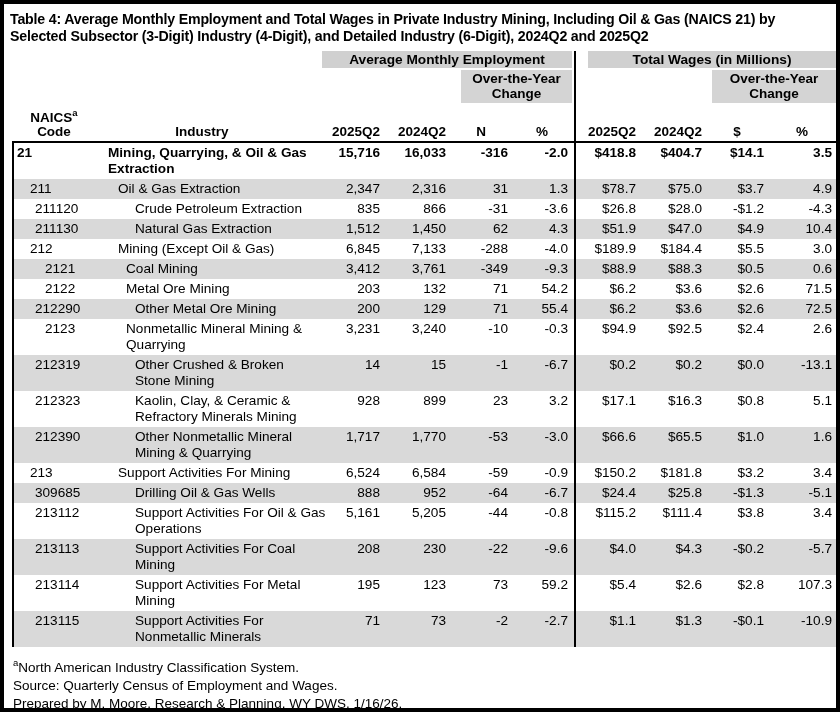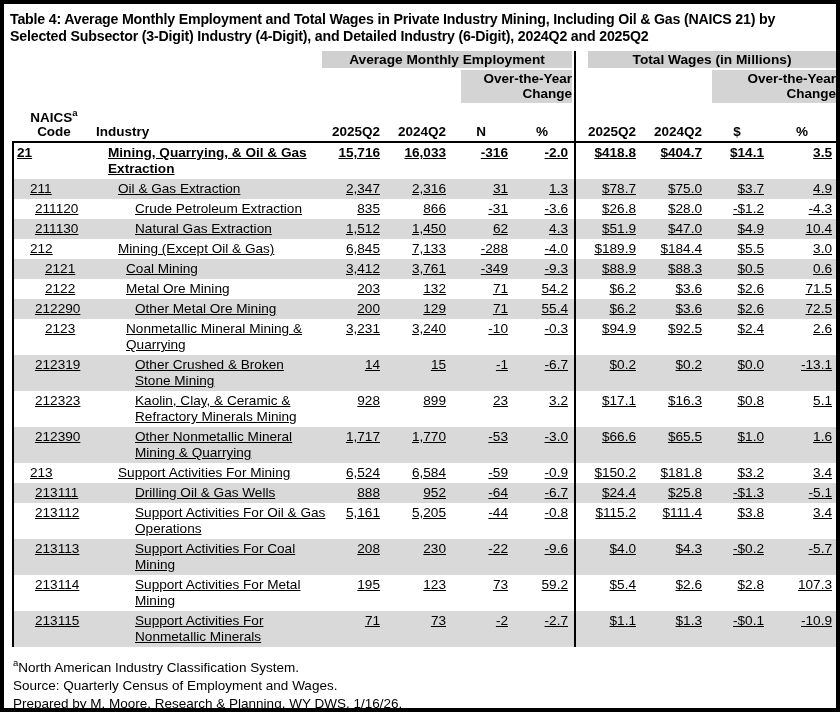--- a/index.html
+++ b/index.html
@@ -22,34 +22,34 @@
   .header-block { position: relative; }
   .hdr-vline { position: absolute; left: 562px; top: 0; bottom: 0; width: 2px; background: #000; z-index: 1; }
   .group-row { margin-bottom: 2px; }
   .grp {
     height: 17px; line-height: 17px; font-size: 13.7px; font-weight: bold;
     text-align: center; background: #d0d0d0;
   }
   .grp-emp  { grid-column: 3 / 7;  margin-left: 14px; }
   .grp-wage { grid-column: 7 / 11; margin-left: 16px; }
   .oty {
-    background: #d4d4d4; font-size: 13.5px; font-weight: bold; text-align: right;
+    background: #d4d4d4; font-size: 13.5px; font-weight: bold; text-align: center;
     line-height: 15px; padding: 1px 0 2px 0; min-height: 30px;
   }
   .oty-emp  { grid-column: 5 / 7;  margin-left: 11px; }
   .oty-wage { grid-column: 9 / 11; margin-left: 6px; }
   .label-row { align-items: end; min-height: 36px; padding-bottom: 2px; font-weight: bold; font-size: 13.5px; }
   .code-h { text-align: center; line-height: 14.5px; }
-  .ind-h  { }
+  .ind-h  { text-align: center; }
   .hcell.rnum { text-align: right; padding-right: 4px; }
   .hcell.cnum { text-align: center; }
   sup { font-size: 9.5px; }
   .header-rule { height: 2px; background: #000; width: 824px; }
   
-  .rows { position: relative; text-decoration: underline; }
+  .rows { position: relative; }
   .rows::before { content: ""; position: absolute; left: 562px; top: 0; bottom: 0; width: 2px; background: #000; z-index: 1; }
   .rows::after  { content: ""; position: absolute; left: 0;     top: 0; bottom: 0; width: 2px; background: #000; z-index: 1; }
   .row { font-size: 13.6px; line-height: 16px; padding: 2px 0; }
   .row:nth-child(even) { background: #d9d9d9; }
   .row:first-child { font-weight: bold; }
   .cell.num { text-align: right; padding-right: 4px; }
   .cell.ind { white-space: pre; }
   .lvl0 .code { padding-left: 5px; }  .lvl0 .ind { padding-left: 12px; }
   .lvl1 .code { padding-left: 18px; } .lvl1 .ind { padding-left: 22px; }
   .lvl2 .code { padding-left: 33px; } .lvl2 .ind { padding-left: 30px; }
@@ -251,21 +251,21 @@
     <div class="cell num">6,524</div>
     <div class="cell num">6,584</div>
     <div class="cell num">-59</div>
     <div class="cell num">-0.9</div>
     <div class="cell num">$150.2</div>
     <div class="cell num">$181.8</div>
     <div class="cell num">$3.2</div>
     <div class="cell num">3.4</div>
   </div>
         <div class="grid row lvl3">
-    <div class="cell code">213111</div>
+    <div class="cell code">309685</div>
     <div class="cell ind">Drilling Oil &amp; Gas Wells</div>
     <div class="cell num">888</div>
     <div class="cell num">952</div>
     <div class="cell num">-64</div>
     <div class="cell num">-6.7</div>
     <div class="cell num">$24.4</div>
     <div class="cell num">$25.8</div>
     <div class="cell num">-$1.3</div>
     <div class="cell num">-5.1</div>
   </div>

